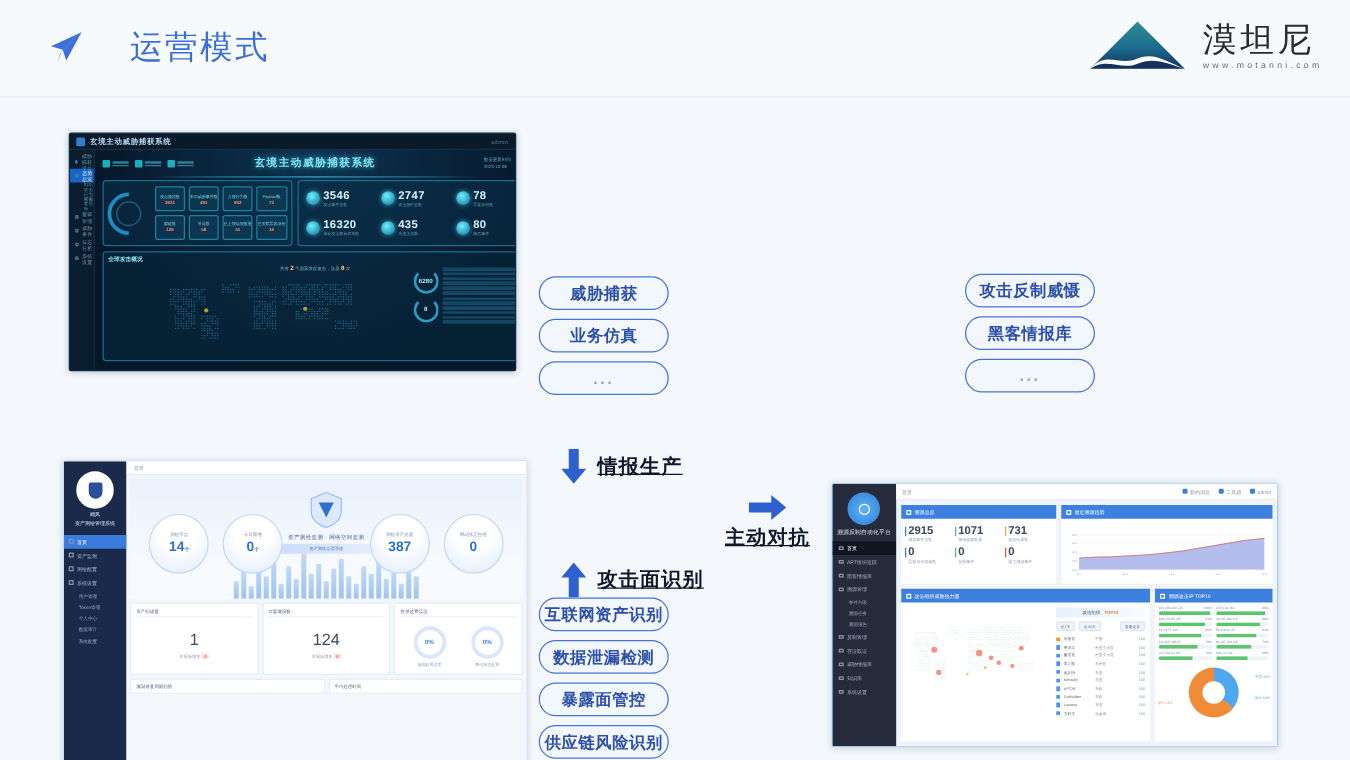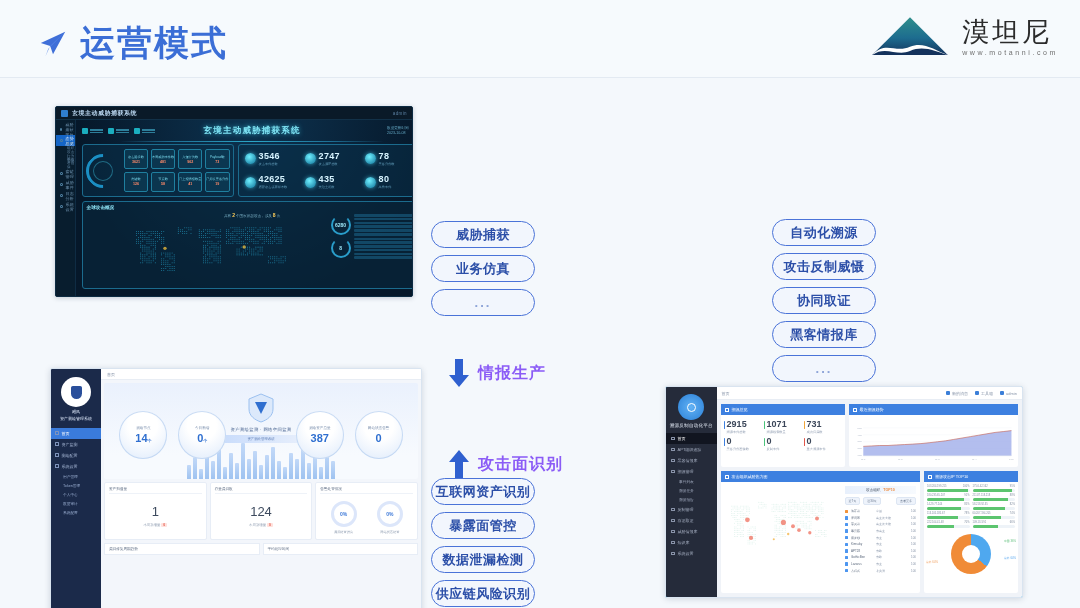--- a/index.html
+++ b/index.html
@@ -16,21 +16,21 @@
     position: absolute; left: 0; top: 0; width: 1080px; height: 78px;
     background: #f6fafd;
     border-bottom: 1px solid #e3eaf2;
   }
   .hdr-title-wrap {
     position: absolute; left: 38px; top: 20px;
     display: flex; align-items: center; gap: 12px;
   }
   .plane-icon { width: 30px; height: 30px; display: block; }
   .hdr-title {
-    font-size: 35px; font-weight: bold; color: #3b6ed6; letter-spacing: 2px;
+    font-size: 26px; font-weight: normal; color: #3b6ed6; letter-spacing: 2px; margin-left: 24px;
   }
   .logo-wrap {
     position: absolute; right: 22px; top: 14px;
     display: flex; align-items: center; gap: 10px;
   }
   .logo-mark { width: 84px; height: 46px; display:block; }
   .logo-text-col { display: flex; flex-direction: column; align-items: flex-start; }
   .logo-cn { font-size: 27px; color: #2b2b2b; letter-spacing: 3px; line-height: 1.05; }
   .logo-url { font-size: 7px; color: #6f6f6f; letter-spacing: 2.6px; margin-top: 2px; }
 
@@ -61,21 +61,21 @@
     position: absolute; left: 258px; top: 318px;
     width: 296px; height: 43px;
     background: #3f6fd8;
     box-shadow: 3px 3px 0 rgba(150,165,190,.45);
     color: #fff; font-size: 19px; font-weight: bold; letter-spacing: 2px;
     display: flex; align-items: center; justify-content: center;
   }
 
   
   .flow { position: absolute; display: flex; align-items: center; gap: 9px; }
-  .flow-label { font-size: 16px; font-weight: bold; color: #8b5cf6; letter-spacing: 1px; }
+  .flow-label { font-size: 16px; font-weight: bold; color: #0f172a; letter-spacing: 1px; text-decoration: underline; }
   #flow-intel { left: 449px; top: 281px; }
   #flow-surface { left: 449px; top: 372px; text-align: center; }
   #flow-counter { left: 580px; top: 318px; flex-direction: column; gap: 4px; }
   .arrow-svg { display: block; }
 
   
   .shot { position: absolute; border-radius: 2px; overflow: hidden; }
 
   
   #shot-dark {
@@ -535,21 +535,21 @@
                 <div class="dk-stat">
                   <span class="orb"></span>
                   <span class="col">
                     <span class="num">78</span>
                     <span class="cap">黑客身份数</span>
                   </span>
                 </div>
                 <div class="dk-stat">
                   <span class="orb"></span>
                   <span class="col">
-                    <span class="num">42625</span>
+                    <span class="num">16320</span>
                     <span class="cap">捕获攻击载荷样本数</span>
                   </span>
                 </div>
                 <div class="dk-stat">
                   <span class="orb"></span>
                   <span class="col">
                     <span class="num">435</span>
                     <span class="cap">失陷主机数</span>
                   </span>
                 </div>
@@ -2269,28 +2269,26 @@
     </div>
   </div>
 
   <div class="col-pills" id="col-intel">
       <div class="pill">威胁捕获</div>
       <div class="pill">业务仿真</div>
       <div class="pill dots">...</div>
     </div>
   <div class="col-pills" id="col-surface">
       <div class="pill">互联网资产识别</div>
+      <div class="pill">数据泄漏检测</div>
       <div class="pill">暴露面管控</div>
-      <div class="pill">数据泄漏检测</div>
       <div class="pill">供应链风险识别</div>
     </div>
   <div class="col-pills" id="col-counter">
-      <div class="pill">自动化溯源</div>
       <div class="pill">攻击反制威慑</div>
-      <div class="pill">协同取证</div>
       <div class="pill">黑客情报库</div>
       <div class="pill dots">...</div>
     </div>
 
 
   <div class="flow" id="flow-intel">
     <span>
       <svg class="arrow-svg" width="20" height="28" viewBox="0 0 20 28">
         <path d="M6 0 H14 V16 H20 L10 28 L0 16 H6 Z" fill="#2f60cf"></path>
       </svg>
@@ -2298,14 +2296,22 @@
     <span class="flow-label">情报生产</span>
   </div>
   <div class="flow" id="flow-surface">
     <span>
       <svg class="arrow-svg" width="20" height="28" viewBox="0 0 20 28">
         <path d="M10 0 L20 12 H14 V28 H6 V12 H0 Z" fill="#2f60cf"></path>
       </svg>
     </span>
     <span class="flow-label">攻击面识别</span>
   </div>
+  <div class="flow" id="flow-counter">
+    <span>
+      <svg class="arrow-svg" width="30" height="20" viewBox="0 0 30 20">
+        <path d="M0 6 H18 V0 L30 10 L18 20 V14 H0 Z" fill="#2f60cf"></path>
+      </svg>
+    </span>
+    <span class="flow-label">主动对抗</span>
+  </div>
 
 </div>
 
 </body></html>

